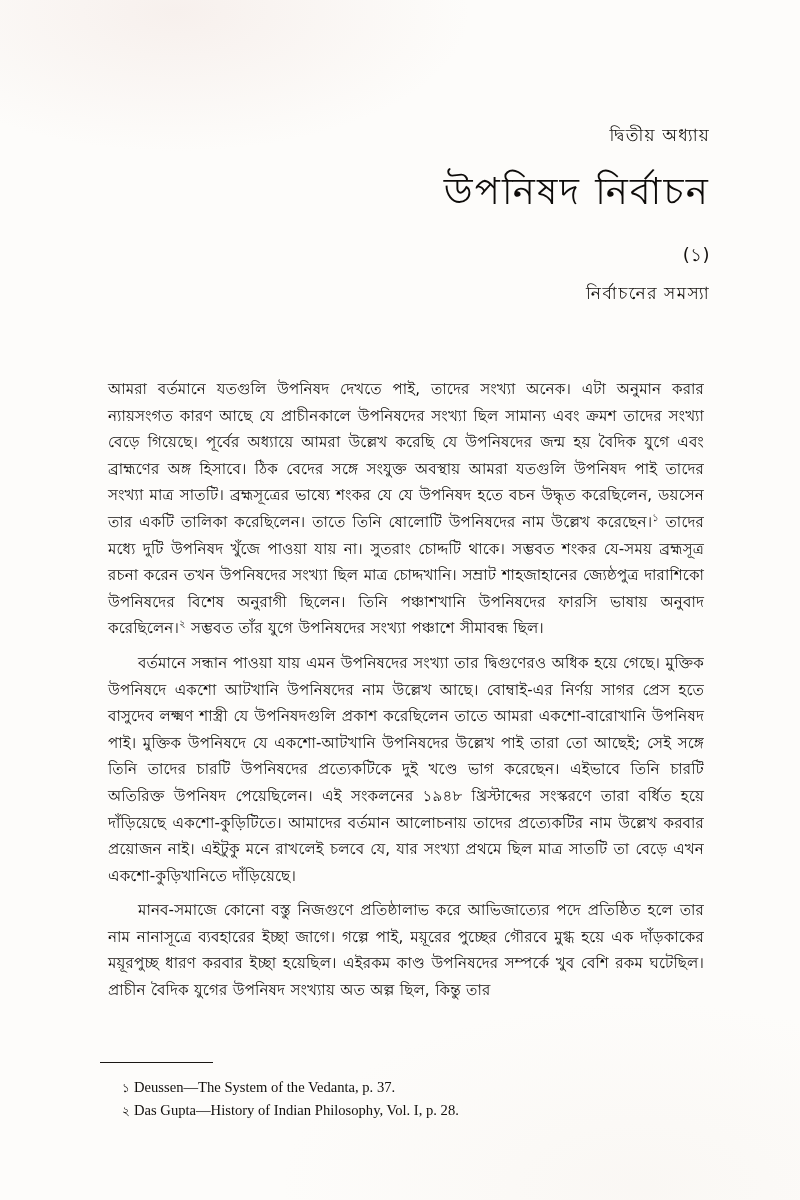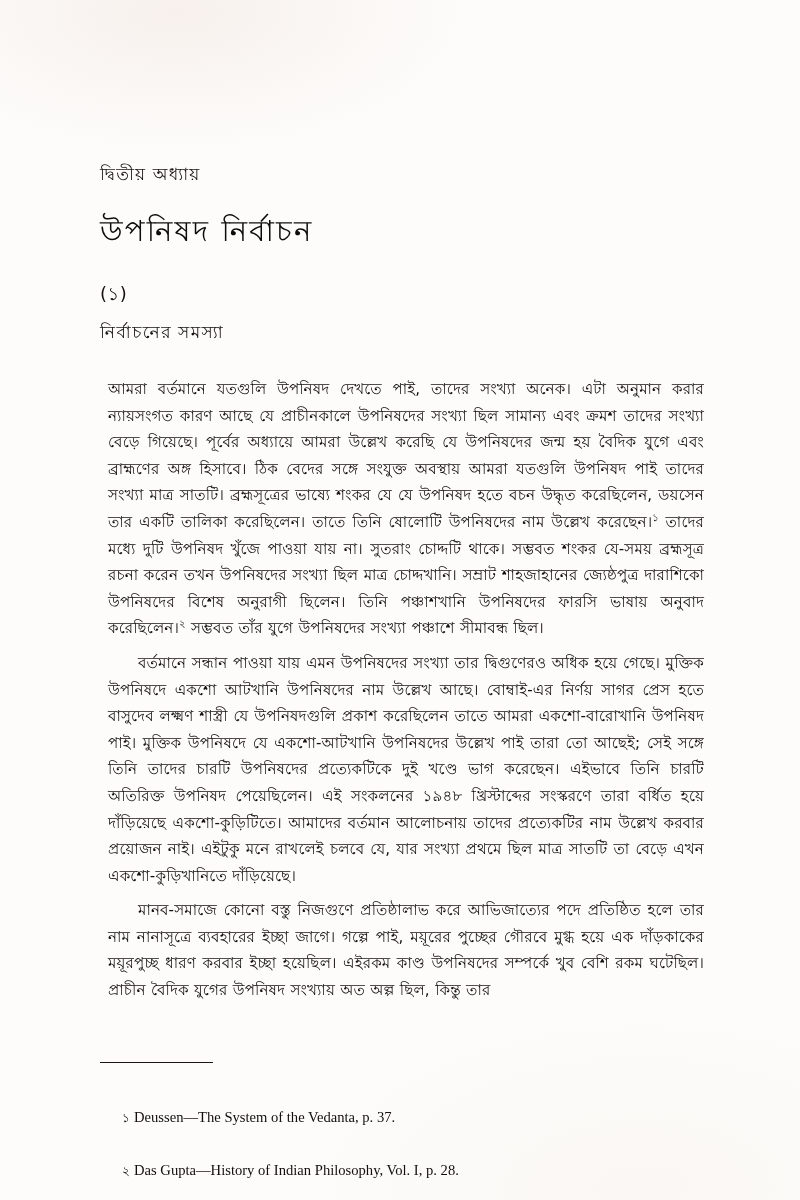--- a/index.html
+++ b/index.html
@@ -25,34 +25,33 @@
       radial-gradient(ellipse 500px 260px at 80% 99%, rgba(236,226,216,0.18), rgba(255,255,255,0) 72%),
       #fdfcfa;
   }
 
   
   .header {
     position: absolute;
     left: 100px;
     top: 122px;
     width: 610px;
-    text-align: left;
-    margin-top: 39px;
+    text-align: right;
   }
   .chapter-label {
     font-family: "DejaVu Sans", sans-serif;
     font-size: 17px;
     line-height: 26px;
     letter-spacing: 1.2px;
     color: #15120f;
     white-space: nowrap;
   }
   .chapter-title {
     font-family: "DejaVu Sans", sans-serif;
-    font-size: 29px;
+    font-size: 37px;
     line-height: 40px;
     letter-spacing: 2.2px;
     margin-top: 24px;
     color: #0d0b09;
     white-space: nowrap;
   }
   .section-number {
     font-family: "DejaVu Sans", sans-serif;
     font-size: 18px;
     line-height: 26px;
@@ -124,21 +123,20 @@
     font-size: 12px;
     width: 34px;
     flex: 0 0 34px;
     text-align: left;
     padding-left: 22px;
     box-sizing: border-box;
   }
   .footnote-text {
     flex: 1 1 auto;
     white-space: nowrap;
-    margin-top: 30px;
   }
 </style>
 </head>
 <body>
 
 <div class="page">
 
   <div class="header">
     <div class="chapter-label">দ্বিতীয় অধ্যায়</div>
     <div class="chapter-title">উপনিষদ নির্বাচন</div>

